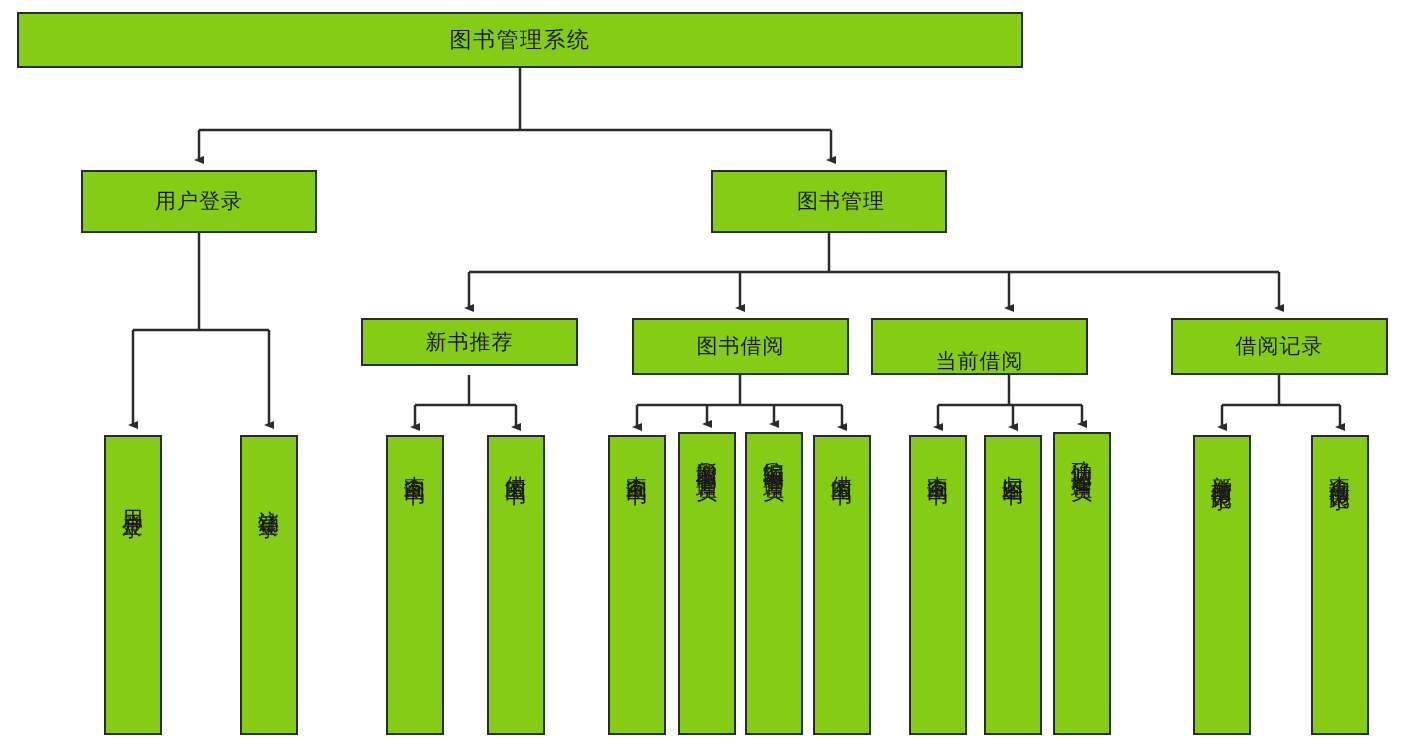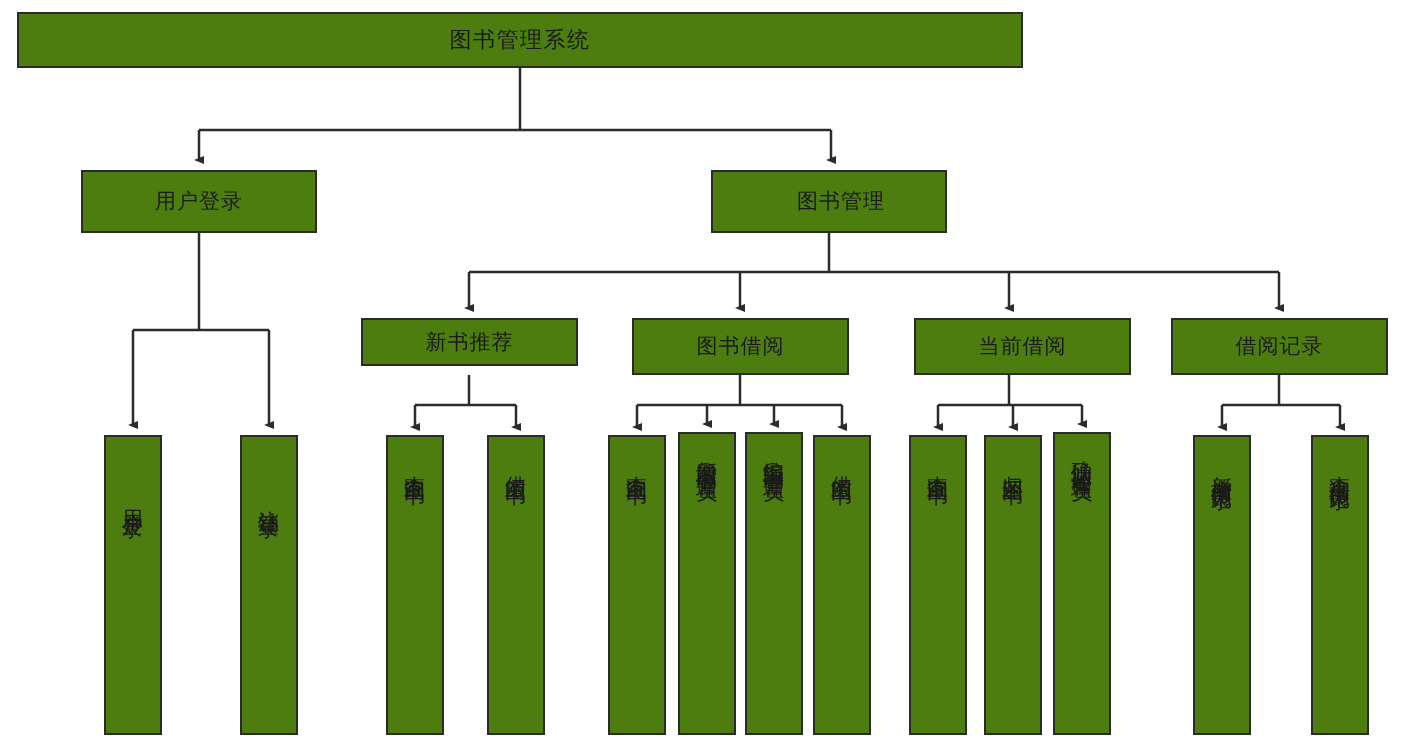--- a/index.html
+++ b/index.html
@@ -17,21 +17,21 @@
   }
   
   #connector-layer{
     position:absolute;left:0;top:0;
     width:1405px;height:747px;
     pointer-events:none;
   }
   .node{
     position:absolute;
     box-sizing:border-box;
-    background:#4d7c0f;
+    background:#84cc16;
     border:2px solid #2b2b2b;
     display:flex;
     align-items:center;
     justify-content:center;
     color:#1a1a1a;
     line-height:1.15;
   }
   .node-h{           
     font-size:21px;
     letter-spacing:1px;
@@ -132,21 +132,21 @@
   <div class="node node-h" style="left:711px;top:170px;width:236px;height:63px;padding-left:24px;">
     <span>图书管理</span>
   </div>
 
   <div class="node node-h" style="left:361px;top:318px;width:217px;height:48px;align-items:center;">
     <span>新书推荐</span>
   </div>
   <div class="node node-h" style="left:632px;top:318px;width:217px;height:57px;">
     <span>图书借阅</span>
   </div>
-  <div class="node node-h" style="left:914px;top:318px;width:217px;height:57px;">
+  <div class="node node-h" style="left:871px;top:318px;width:217px;height:57px;align-items:flex-end;">
     <span>当前借阅</span>
   </div>
   <div class="node node-h" style="left:1171px;top:318px;width:217px;height:57px;text-align:right;">
     <span>借阅记录</span>
   </div>
 
   <div class="node node-v align-mid" style="left:104px;top:435px;width:58px;height:300px;">
     <span class="vtext">用户登录</span>
   </div>
   <div class="node node-v align-mid" style="left:240px;top:435px;width:58px;height:300px;">

